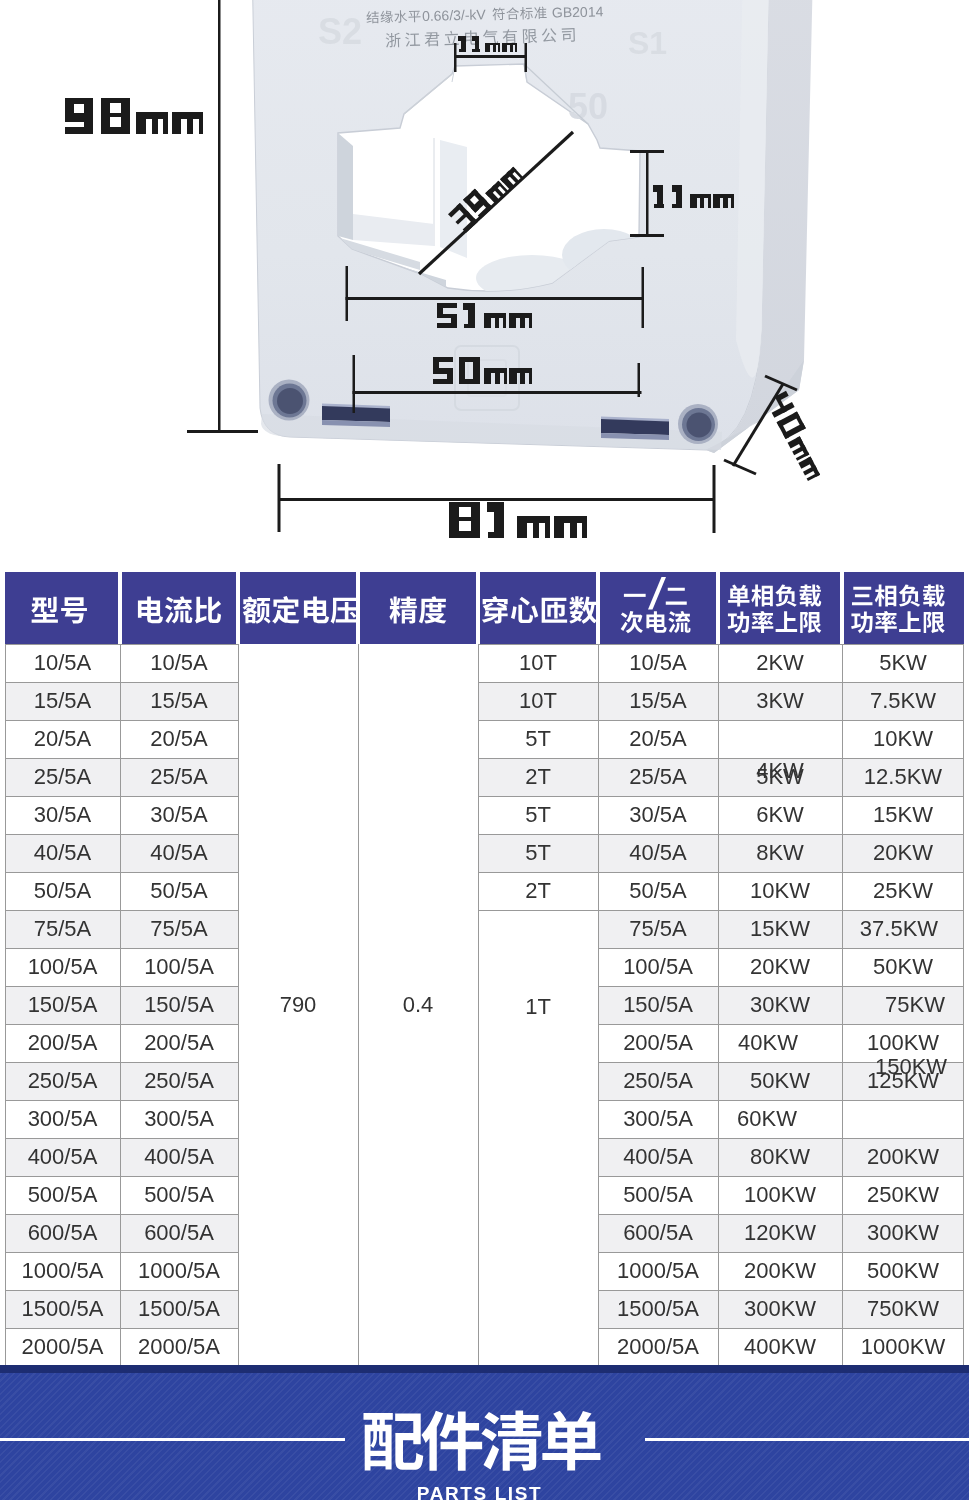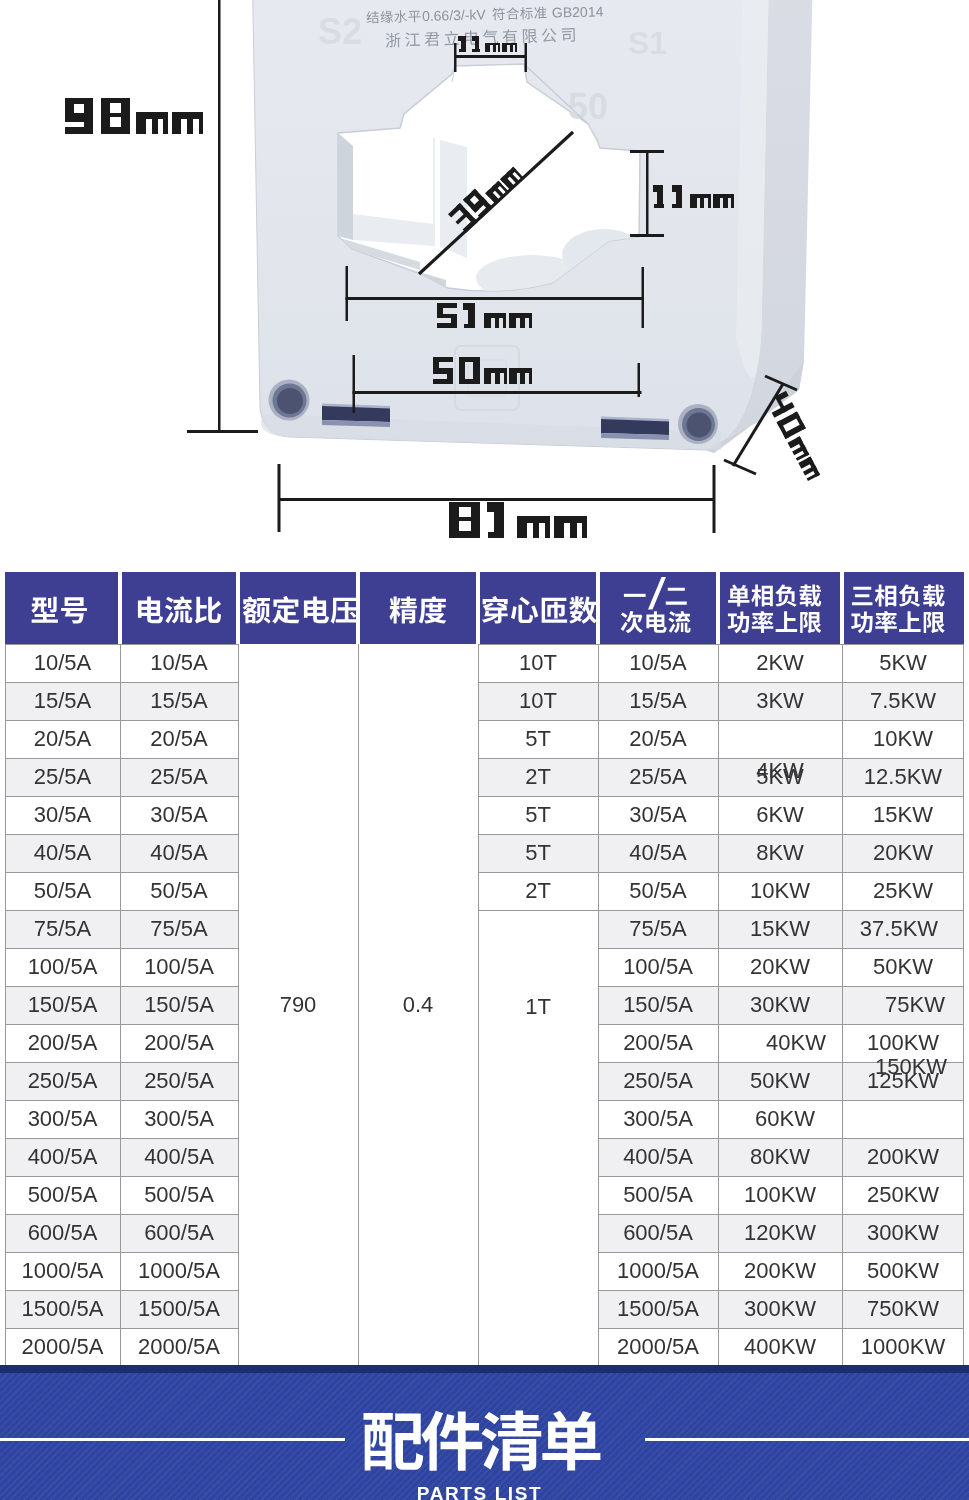--- a/index.html
+++ b/index.html
@@ -502,31 +502,31 @@
 <div class="c" style="left:718px;top:948px;width:124px">20KW</div>
 <div class="c" style="left:842px;top:948px;width:122px">50KW</div>
 <div class="c" style="left:5px;top:986px;width:115px">150/5A</div>
 <div class="c" style="left:120px;top:986px;width:118px">150/5A</div>
 <div class="c" style="left:598px;top:986px;width:120px">150/5A</div>
 <div class="c" style="left:718px;top:986px;width:124px">30KW</div>
 <div class="c" style="left:842px;top:986px;width:146px">75KW</div>
 <div class="c" style="left:5px;top:1024px;width:115px">200/5A</div>
 <div class="c" style="left:120px;top:1024px;width:118px">200/5A</div>
 <div class="c" style="left:598px;top:1024px;width:120px">200/5A</div>
-<div class="c" style="left:734px;top:1024px;width:124px">40KW</div>
+<div class="c" style="left:706px;top:1024px;width:124px">40KW</div>
 <div class="c" style="left:842px;top:1024px;width:122px">100KW</div>
 <div class="c" style="left:5px;top:1062px;width:115px">250/5A</div>
 <div class="c" style="left:120px;top:1062px;width:118px">250/5A</div>
 <div class="c" style="left:598px;top:1062px;width:120px">250/5A</div>
 <div class="c" style="left:718px;top:1062px;width:124px">50KW</div>
 <div class="c" style="left:842px;top:1062px;width:122px">125KW</div>
 <div class="c" style="left:5px;top:1100px;width:115px">300/5A</div>
 <div class="c" style="left:120px;top:1100px;width:118px">300/5A</div>
 <div class="c" style="left:598px;top:1100px;width:120px">300/5A</div>
-<div class="c" style="left:723px;top:1100px;width:124px">60KW</div>
+<div class="c" style="left:705px;top:1100px;width:124px">60KW</div>
 <div class="c" style="left:842px;top:1048px;width:138px">150KW</div>
 <div class="c" style="left:5px;top:1138px;width:115px">400/5A</div>
 <div class="c" style="left:120px;top:1138px;width:118px">400/5A</div>
 <div class="c" style="left:598px;top:1138px;width:120px">400/5A</div>
 <div class="c" style="left:718px;top:1138px;width:124px">80KW</div>
 <div class="c" style="left:842px;top:1138px;width:122px">200KW</div>
 <div class="c" style="left:5px;top:1176px;width:115px">500/5A</div>
 <div class="c" style="left:120px;top:1176px;width:118px">500/5A</div>
 <div class="c" style="left:598px;top:1176px;width:120px">500/5A</div>
 <div class="c" style="left:718px;top:1176px;width:124px">100KW</div>

